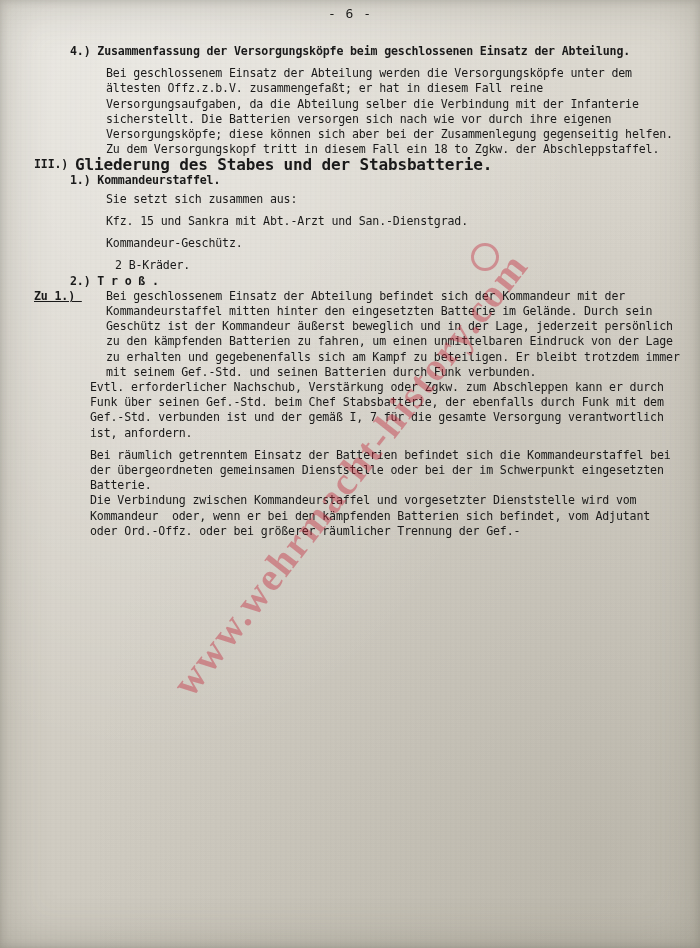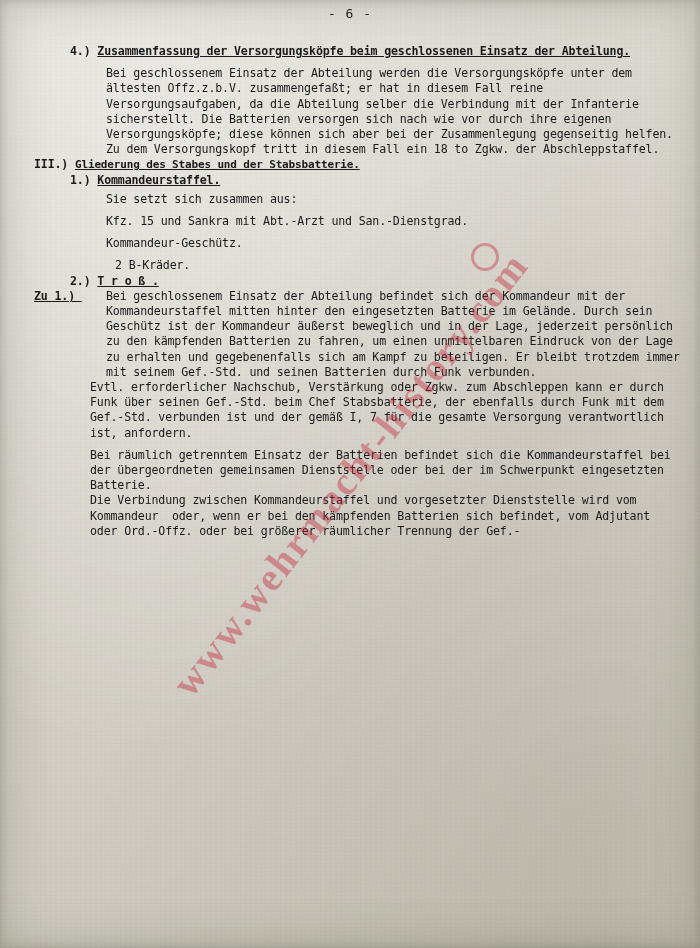--- a/index.html
+++ b/index.html
@@ -78,21 +78,20 @@
   .indent-2 { padding-left: 16px; }
   .indent-4 { padding-left: 52px; }
 
   .b { font-weight: normal; }
   .sp { }
   .sp-sm { margin-top: 7px; }
   .sp-xs { margin-top: 4px; }
 
   .heading-main {
     font-weight: bold;
-    text-decoration: underline;
   }
 
   
   .watermark {
     position: absolute;
     left: 50%;
     top: 50%;
     transform: translate(-50%, -50%) rotate(-52deg);
     transform-origin: center center;
     font-family: "Liberation Serif", serif;
@@ -125,21 +124,21 @@
       <div class="body heading-main">Zusammenfassung der Versorgungsköpfe beim geschlossenen Einsatz der Abteilung.</div>
     </div>
 
     <div class="blk sp-sm">
       <div style="flex:0 0 88px;"></div>
       <div class="body b">Bei geschlossenem Einsatz der Abteilung werden die Versorgungsköpfe unter dem ältesten Offz.z.b.V. zusammengefaßt; er hat in diesem Fall reine Versorgungsaufgaben, da die Abteilung selber die Verbindung mit der Infanterie sicherstellt. Die Batterien versorgen sich nach wie vor durch ihre eigenen Versorgungsköpfe; diese können sich aber bei der Zusammenlegung gegenseitig helfen. Zu dem Versorgungskopf tritt in diesem Fall ein 18 to Zgkw. der Abschleppstaffel.</div>
     </div>
 
     <div class="blk sp">
       <div class="marker indent-2">III.)&nbsp;</div>
-      <div class="body heading-main" style="font-size:11px;">Gliederung des Stabes und der Stabsbatterie.</div>
+      <div class="body heading-main" style="font-size:16px;">Gliederung des Stabes und der Stabsbatterie.</div>
     </div>
 
     <div class="blk sp">
       <div class="marker indent-4">1.)&nbsp;</div>
       <div class="body heading-main">Kommandeurstaffel.</div>
     </div>
 
     <div class="blk sp-xs">
       <div style="flex:0 0 88px;"></div>
       <div class="body b">Sie setzt sich zusammen aus:</div>

